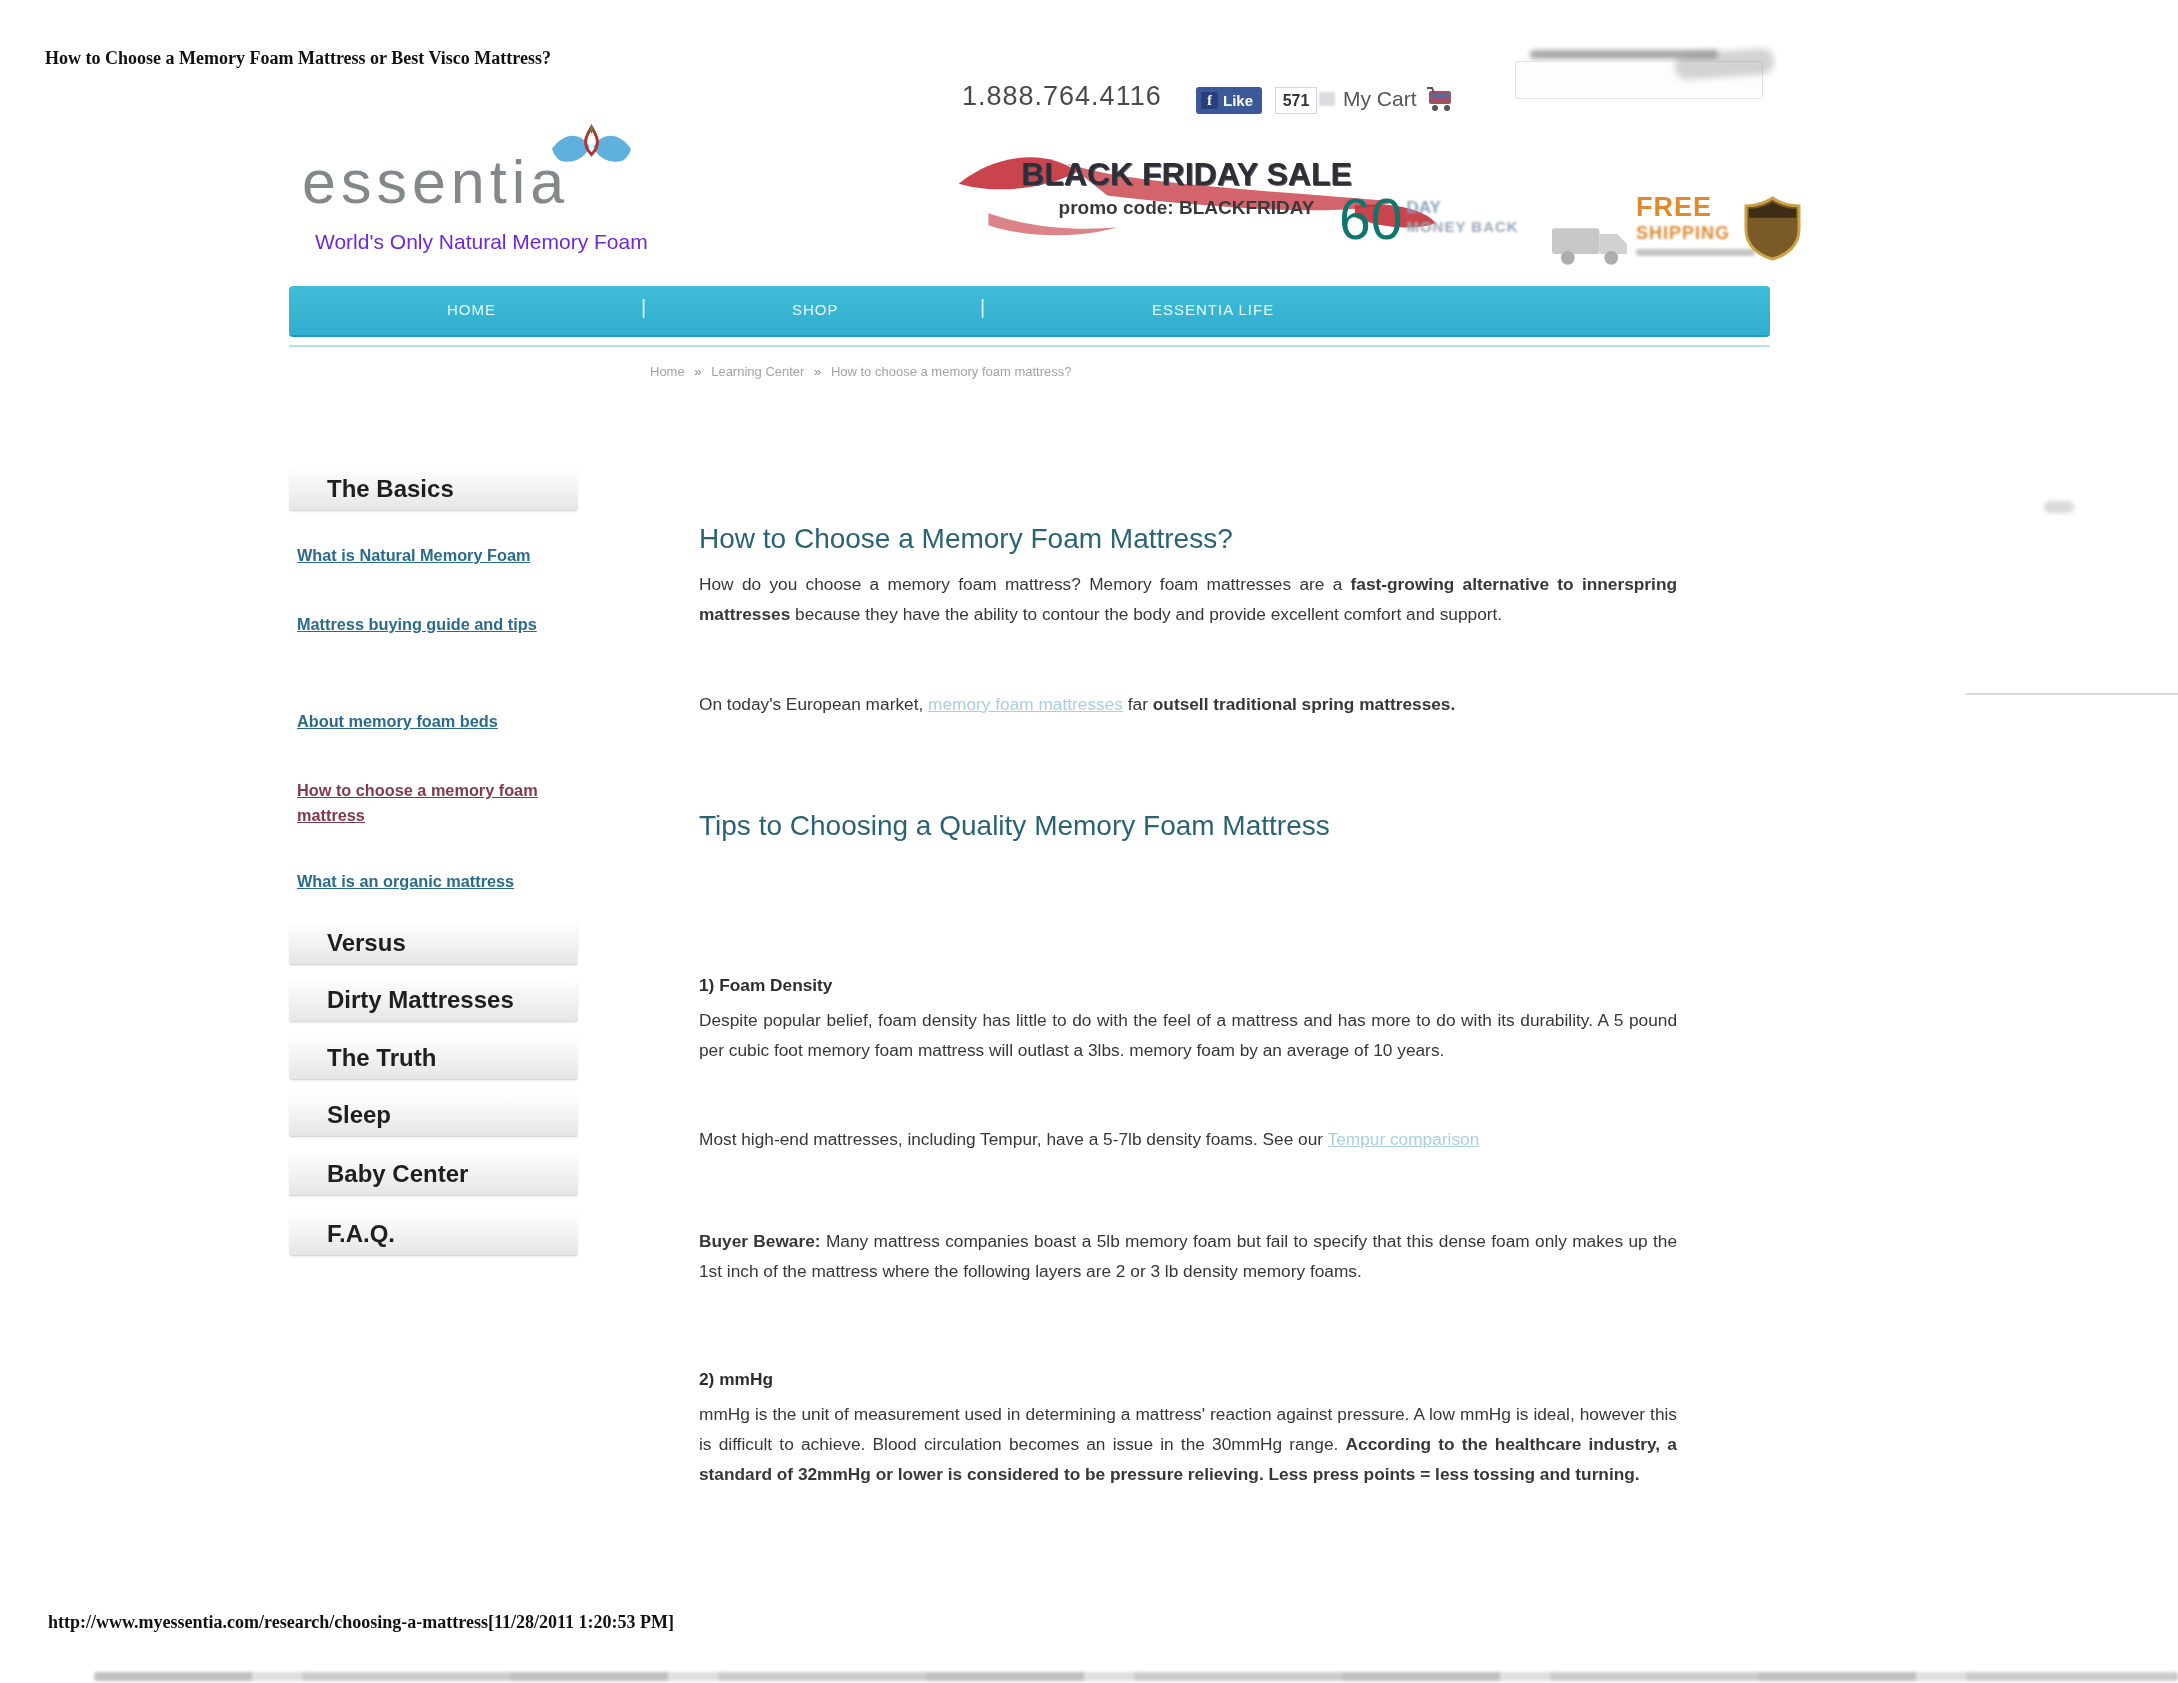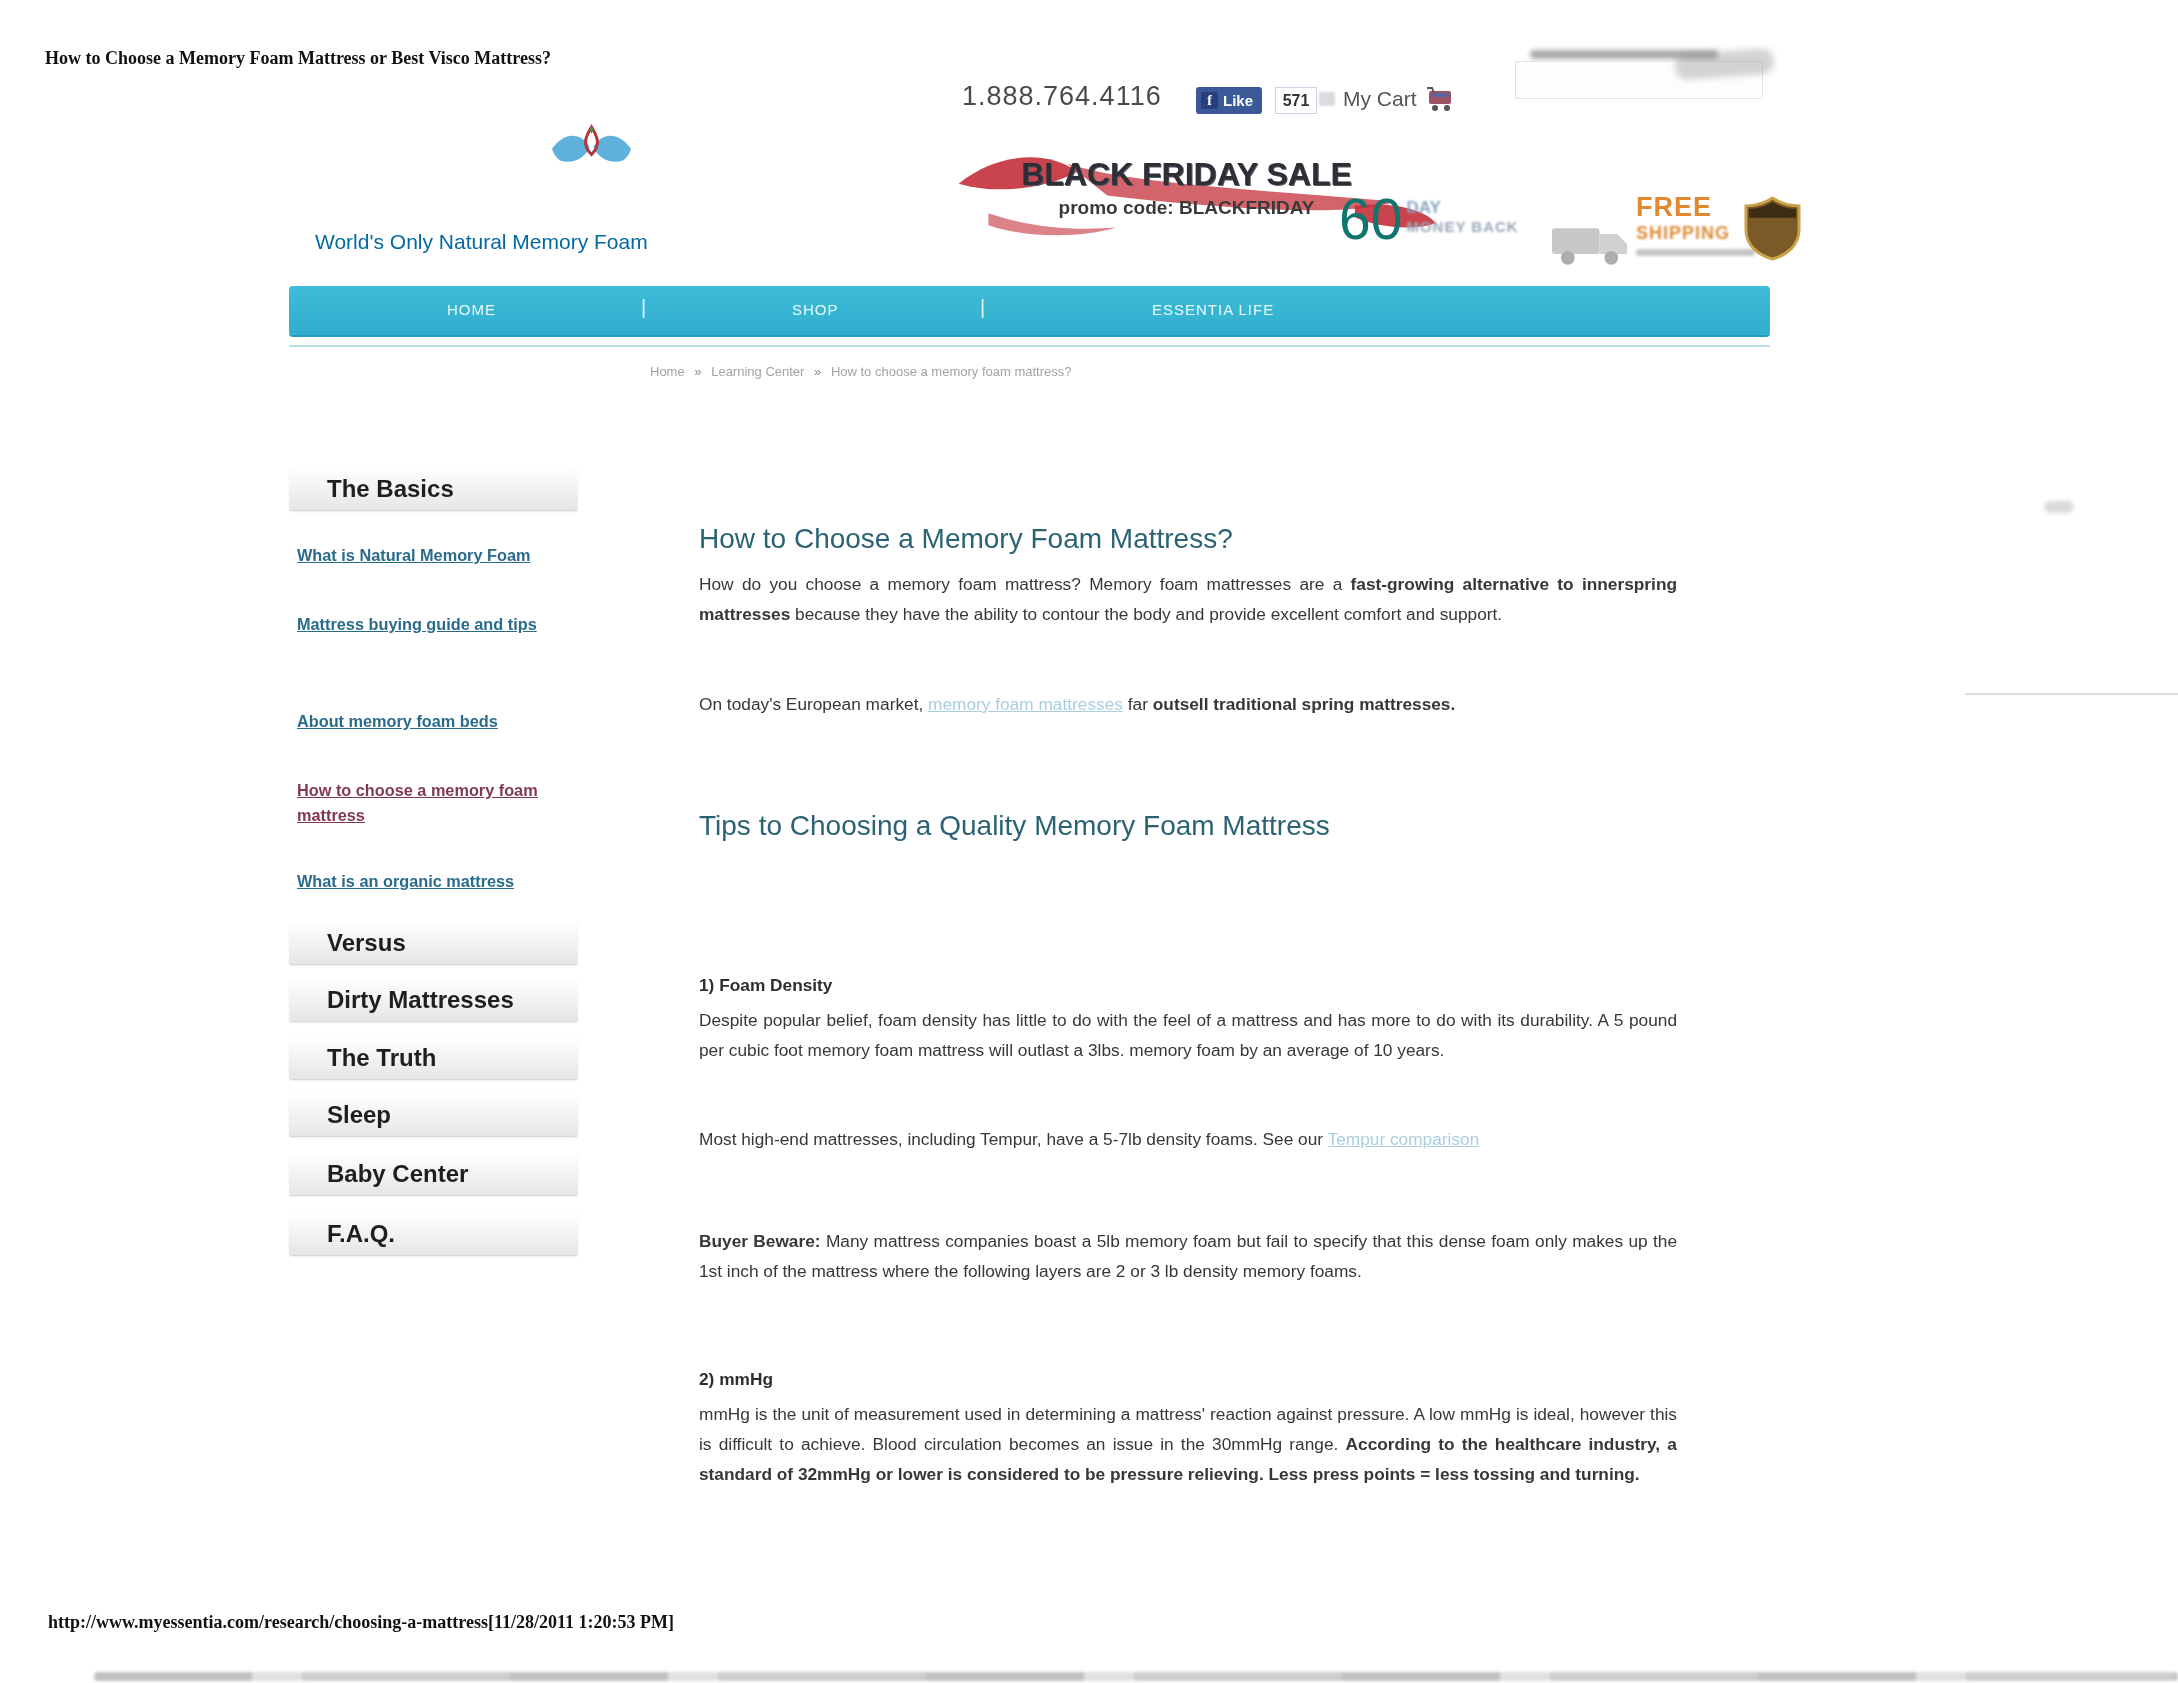--- a/index.html
+++ b/index.html
@@ -27,21 +27,21 @@
   .mycart .pre-glyph { width:16px; height:14px; background:#9a9a9a; opacity:.35; filter:blur(1px); border-radius:2px; }
   .search-smudge { position:absolute; left:1530px; top:50px; width:188px; height:9px; background:#6f6f6f; filter:blur(2.5px); opacity:.6; border-radius:4px; }
   .search-input { position:absolute; left:1515px; top:61px; width:248px; height:38px; border:1px solid #e2e2e2; background:#fdfdfd;
     border-radius:2px; font-size:13px; color:#bbb; padding:0 8px; }
   .search-btn { position:absolute; left:1675px; top:51px; width:99px; height:26px; background:#8e8e8e; opacity:.38; filter:blur(3px);
     border-radius:12px; transform:rotate(-4deg); cursor:pointer; }
 
   
   .logo-text { position:absolute; left:302px; top:147px; font-size:61px; font-weight:300; color:#83888b; letter-spacing:5px; }
   .logo-bird { position:absolute; left:546px; top:121px; }
-  .tagline { position:absolute; left:315px; top:230px; font-size:21px; color:#0369a1; }
+  .tagline { position:absolute; left:315px; top:230px; font-size:21px; color:#6d28d9; }
 
   
   .promo { position:absolute; left:939px; top:156px; width:495px; height:94px; text-align:center; }
   .promo svg.ribbon { position:absolute; left:-10px; top:-12px; z-index:0; }
   .promo-title { position:relative; z-index:1; font-size:32px; font-weight:900; color:#2e2e37; letter-spacing:0px;
     text-shadow:1px 1px 0 #55555f; filter:blur(0.4px); white-space:nowrap; }
   .promo-code { position:relative; z-index:1; margin-top:4px; font-size:19px; font-weight:700; color:#3a3a3a; filter:blur(0.3px); }
 
   
   .badge60 { position:absolute; left:1339px; top:190px; display:flex; }
@@ -108,20 +108,21 @@
       <rect x="6" y="8" width="18" height="4" fill="#4a6ea8" opacity=".8"></rect>
       <circle cx="10" cy="23" r="3" fill="#555"></circle>
         <circle cx="22" cy="23" r="3" fill="#555"></circle>
       <path d="M2 3 L7 3 L9 8" stroke="#555" stroke-width="2" fill="none"></path>
     </svg>
   </div>
   <div class="search-smudge"></div>
   <input class="search-input" style="">
   <div class="search-btn"></div>
 
+  <div class="logo-text">essentia</div>
   <svg class="logo-bird" width="91" height="73" viewBox="0 0 92 74">
     <path d="M6 28 C18 12, 34 10, 44 26 C40 38, 26 44, 14 40 C10 37, 7 33, 6 28 Z" fill="#5fb0dc"></path>
     <path d="M86 28 C74 12, 58 10, 48 26 C52 38, 66 44, 78 40 C82 37, 85 33, 86 28 Z" fill="#5fb0dc"></path>
     <path d="M46 6 C52 16, 56 24, 46 34 C36 24, 40 16, 46 6 Z" fill="none" stroke="#b23438" stroke-width="3"></path>
     <path d="M46 4 C48 8, 48 10, 46 13 C44 10, 44 8, 46 4 Z" fill="#5a8a3c"></path>
   </svg>
   <div class="tagline">World's Only Natural Memory Foam</div>
 
   <div class="promo">
     <svg class="ribbon" width="515" height="109" viewBox="0 0 520 110">

